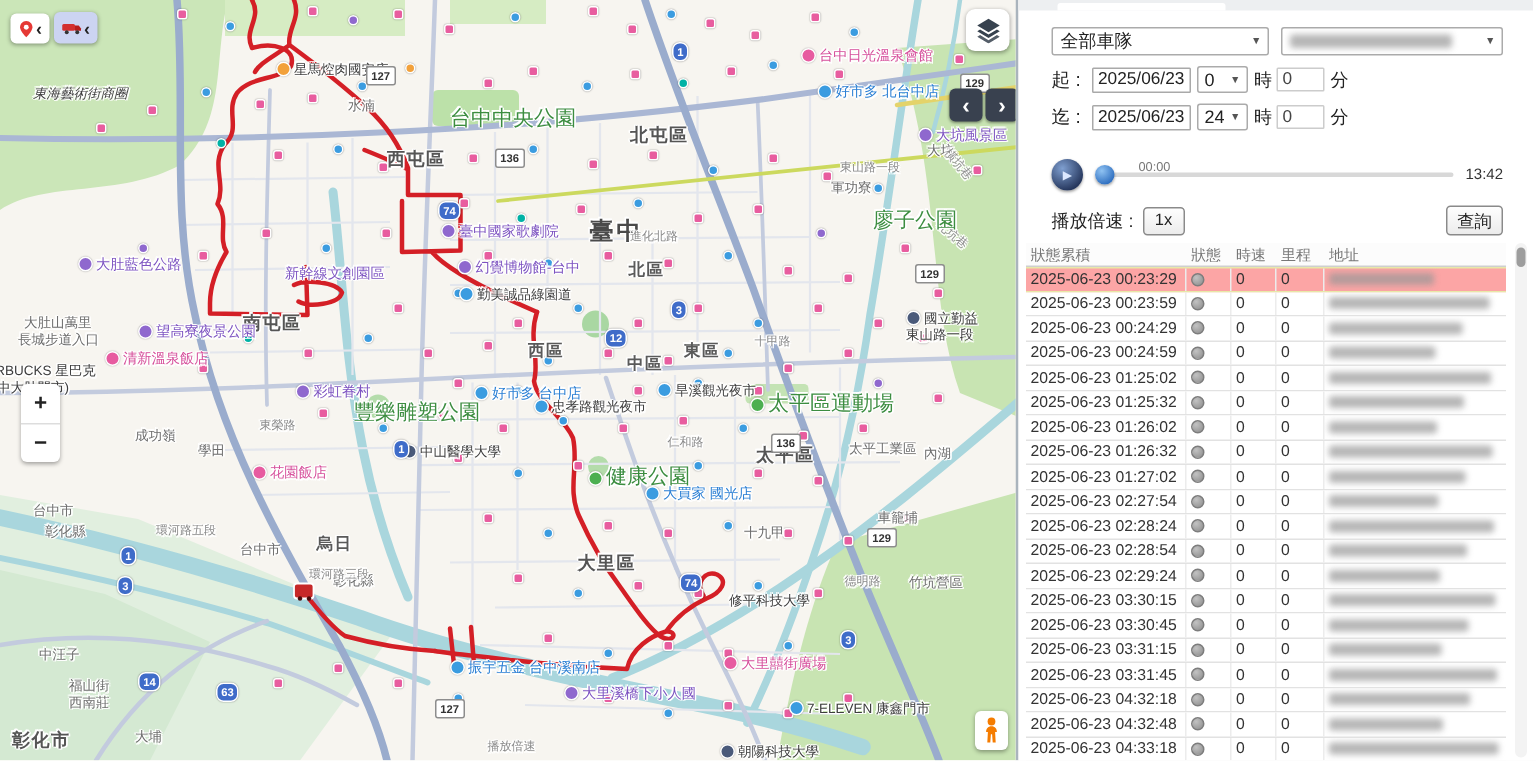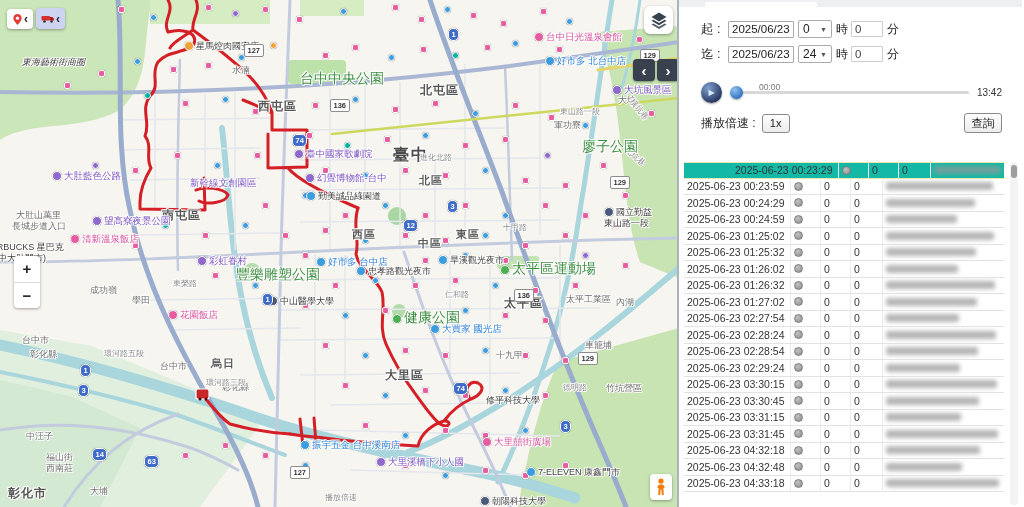--- a/index.html
+++ b/index.html
@@ -80,21 +80,21 @@
   .querybtn{width:38px;height:20px;margin-left:auto;font-size:11.5px;}
 
   
   .tbl{position:absolute;left:5px;right:18px;top:162px;bottom:0;overflow:hidden;font-size:10.5px;color:#333;}
   .trow{display:grid;grid-template-columns:107px 30px 30px 32px 1fr;align-items:center;height:16.5px;
         border-bottom:1px solid #e2e2e2;background:#fff;}
   .trow>div{padding:0 3px;overflow:hidden;white-space:nowrap;border-right:1px solid #ececec;height:100%;display:flex;align-items:center;}
   .trow>div:last-child{border-right:none;}
   .thead{color:#777;font-size:10px;border-bottom:1px solid #cfcfcf;background:#fcfcfc;height:16px;}
   .thead>div{border-right:none;}
-  .trow.hl{background:#14b8a6;border-top:1px solid #e8e8a8;border-bottom:1px solid #e8e8a8;padding-left:48px;}
+  .trow.hl{background:#fca5a5;border-top:1px solid #e8e8a8;border-bottom:1px solid #e8e8a8;}
   .sdot{width:9px;height:9px;border-radius:50%;background:radial-gradient(circle at 35% 30%,#c2c2c2,#8c8c8c);border:1px solid #7d7d7d;}
   .ablur{height:8px;background:#979797;border-radius:2px;filter:blur(2px);opacity:.7;}
   .sbar{position:absolute;right:4px;top:162px;bottom:2px;width:8px;background:#f3f3f3;border-radius:4px;}
   .sbar .th{position:absolute;left:1px;top:3px;width:6px;height:13px;background:#9d9d9d;border-radius:3px;cursor:pointer;}
 </style>
 </head>
 <body>
 
 <div class="app">
 
@@ -468,20 +468,30 @@
         <path d="M6,6.2 C3.6,6.2 2.4,8 2.4,10 L3.6,10 L3.2,17 L5.2,17 L5.6,11.5 L6.4,11.5 L6.8,17 L8.8,17 L8.4,10 L9.6,10 C9.6,8 8.4,6.2 6,6.2 Z" fill="#f57c00"></path>
       </svg>
     </div>
   </div>
 
   <div class="side">
     <div class="side-top">
         <div class="tab"></div>
       </div>
     <div class="controls">
+      <div class="selrow">
+        <div class="sel fleet">
+          <span>全部車隊</span>
+          <span class="caret">▼</span>
+        </div>
+        <div class="sel vehicle">
+          <span class="blurblob" style="width:108px;"></span>
+          <span class="caret">▼</span>
+        </div>
+      </div>
 
       <div class="daterow">
         <span class="rl">起 :</span>
         <input class="dinput" value="2025/06/23" style="">
         <div class="sel hsel">
           <span>0</span>
           <span class="caret">▼</span>
         </div>
         <span class="unit">時</span>
         <input class="minput" value="0" style="">
@@ -516,20 +526,27 @@
         <div class="btn speedbtn">
           <span>1x</span>
         </div>
         <div class="btn querybtn">
           <span>查詢</span>
         </div>
       </div>
     </div>
 
     <div class="tbl" id="log-table">
+        <div class="trow thead">
+          <div>狀態累積</div>
+          <div>狀態</div>
+          <div>時速</div>
+          <div>里程</div>
+          <div>地址</div>
+        </div>
         <div class="trow hl">
           <div>2025-06-23 00:23:29</div>
           <div>
             <span class="sdot"></span>
           </div>
           <div>0</div>
           <div>0</div>
           <div>
             <span class="ablur" style="width: 70px;"></span>
           </div>

